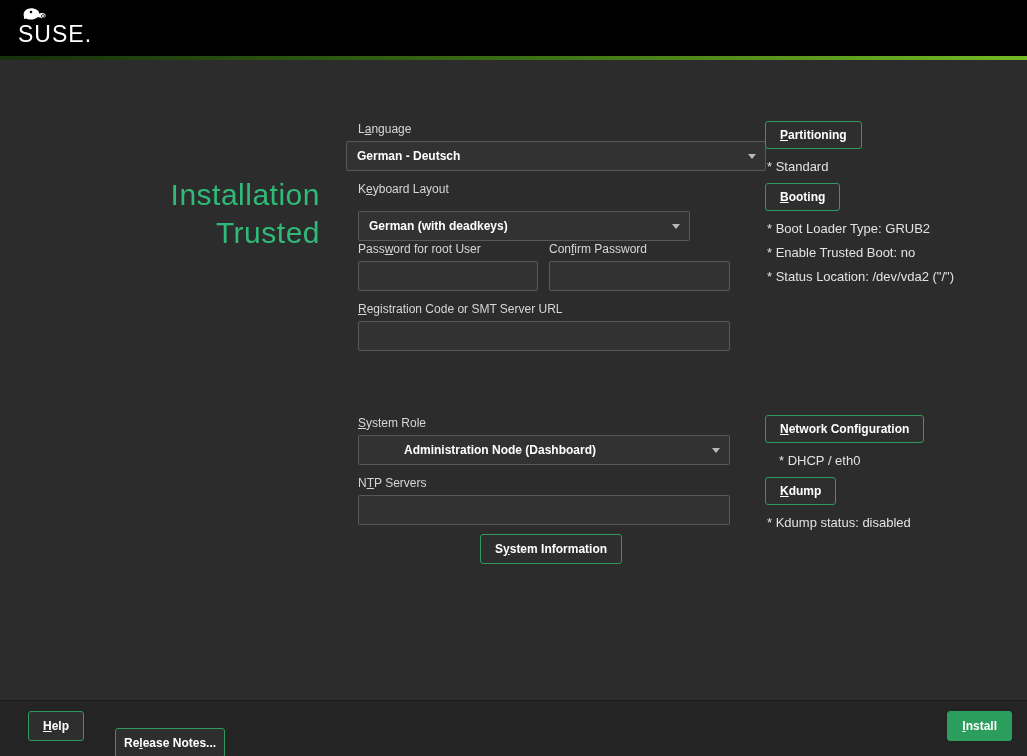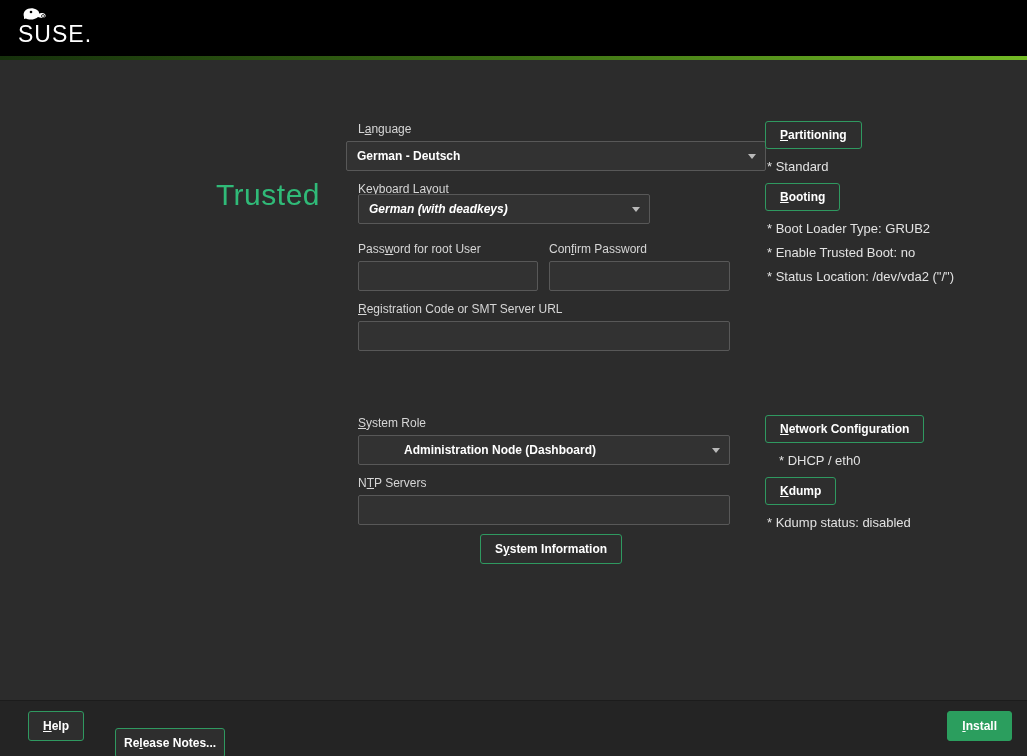--- a/index.html
+++ b/index.html
@@ -57,31 +57,32 @@
         <path fill="#ffffff" d="M12 24 C8 12 20 5 31 7 C40 9 43 14 42 17 C49 14 57 18 55 23 C51 28 43 25 40 24 C36 29 22 31 16 27 L12 28 Z"></path>
         <circle cx="26" cy="14" r="2.6" fill="#000000"></circle>
         <circle cx="50" cy="22" r="3" fill="none" stroke="#000000" stroke-width="1.5"></circle>
       </svg>
       <span class="brand">SUSE.</span>
     </div>
   </header>
   <div class="brandline"></div>
 
   <h1 class="page-title">
+    <span>Installation</span>
     <span>Trusted</span>
   </h1>
 
   <label class="lbl" style="left:358px; top:122px;text-align:right;">L<u>a</u>nguage</label>
   <div class="combo" style="left:346px; top:141px; width:420px;">
     <span class="val">German - Deutsch</span>
     <span class="chev"></span>
   </div>
 
   <label class="lbl" style="left:358px; top:182px;">K<u>e</u>yboard Layout</label>
-  <div class="combo" style="left:358px; top:194px; width:292px;font-style:italic;">
+  <div class="combo" style="left:358px; top:211px; width:332px;">
     <span class="val">German (with deadkeys)</span>
     <span class="chev"></span>
   </div>
 
   <label class="lbl" style="left:358px; top:242px;">Pass<u>w</u>ord for root User</label>
   <label class="lbl" style="left:549px; top:242px;">Con<u>f</u>irm Password</label>
   <input class="txt" type="password" style="left: 358px; top: 261px; width: 180px;" value="">
   <input class="txt" type="password" style="left: 549px; top: 261px; width: 181px;" value="">
 
   <label class="lbl" style="left:358px; top:302px;"><u>R</u>egistration Code or SMT Server URL</label>

